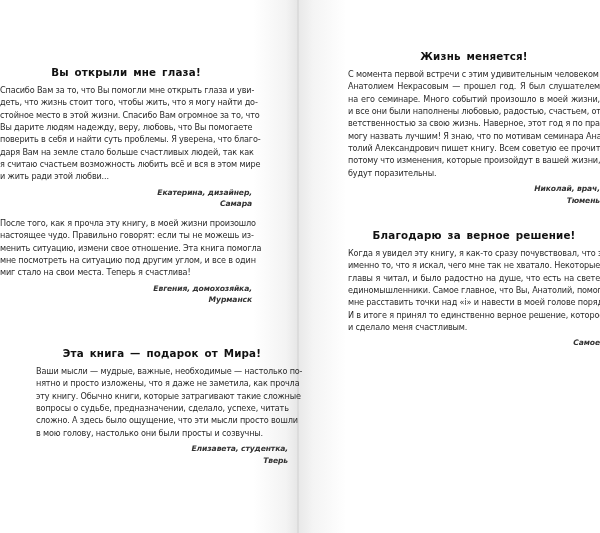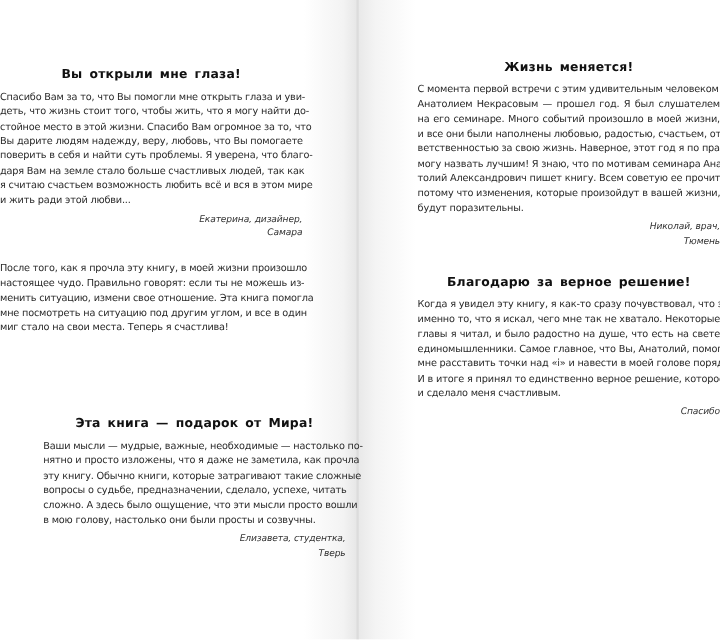--- a/index.html
+++ b/index.html
@@ -33,31 +33,31 @@
   .body-text {
     font-family: "DejaVu Sans", sans-serif; font-size: 8.1px; line-height: 12.35px;
     text-align: justify; color: #2a2a2a; margin: 0; letter-spacing: -0.15px;
   }
   .body-text .ln { display: block; text-align: justify; text-align-last: justify; white-space: nowrap; }
   .body-text .ln.last { text-align-last: left; }
   .sig {
     font-family: "DejaVu Sans", sans-serif; font-style: italic; font-size: 7.6px; line-height: 11.5px;
     text-align: right; color: #333; margin-top: 4px; letter-spacing: -0.1px;
   }
-  .sig span { display: block; }
+  .sig span { display: block; font-weight: bold; }
 </style>
 </head>
 <body>
 
 <div class="page page-left"></div>
 <div class="page page-right"></div>
 <div class="spine"></div>
 
 <div class="col col-left">
-  <div class="block" style="top:56px;">
+  <div class="block" style="top:66px;">
     <div class="title">Вы открыли мне глаза!</div>
     <div class="body-text">
       <span class="ln">Спасибо Вам за то, что Вы помогли мне открыть глаза и уви-</span>
       <span class="ln">деть, что жизнь стоит того, чтобы жить, что я могу найти до-</span>
       <span class="ln">стойное место в этой жизни. Спасибо Вам огромное за то, что</span>
       <span class="ln">Вы дарите людям надежду, веру, любовь, что Вы помогаете</span>
       <span class="ln">поверить в себя и найти суть проблемы. Я уверена, что благо-</span>
       <span class="ln">даря Вам на земле стало больше счастливых людей, так как</span>
       <span class="ln">я считаю счастьем возможность любить всё и вся в этом мире</span>
       <span class="ln last">и жить ради этой любви...</span>
@@ -68,20 +68,24 @@
     </div>
   </div>
 
   <div class="block" style="top:217px;">
     <div class="body-text">
       <span class="ln">После того, как я прочла эту книгу, в моей жизни произошло</span>
       <span class="ln">настоящее чудо. Правильно говорят: если ты не можешь из-</span>
       <span class="ln">менить ситуацию, измени свое отношение. Эта книга помогла</span>
       <span class="ln">мне посмотреть на ситуацию под другим углом, и все в один</span>
       <span class="ln last">миг стало на свои места. Теперь я счастлива!</span>
+    </div>
+    <div class="sig">
+      <span>Евгения, домохозяйка,</span>
+      <span>Мурманск</span>
     </div>
   </div>
 
   <div class="block" style="top:347px;padding-left:36px;">
     <div class="title">Эта книга — подарок от Мира!</div>
     <div class="body-text">
       <span class="ln">Ваши мысли — мудрые, важные, необходимые — настолько по-</span>
       <span class="ln">нятно и просто изложены, что я даже не заметила, как прочла</span>
       <span class="ln">эту книгу. Обычно книги, которые затрагивают такие сложные</span>
       <span class="ln">вопросы о судьбе, предназначении, сделало, успехе, читать</span>
@@ -120,16 +124,16 @@
     <div class="body-text">
       <span class="ln">Когда я увидел эту книгу, я как-то сразу почувствовал, что это</span>
       <span class="ln">именно то, что я искал, чего мне так не хватало. Некоторые</span>
       <span class="ln">главы я читал, и было радостно на душе, что есть на свете</span>
       <span class="ln">единомышленники. Самое главное, что Вы, Анатолий, помогли</span>
       <span class="ln">мне расставить точки над «i» и навести в моей голове порядок.</span>
       <span class="ln">И в итоге я принял то единственно верное решение, которое</span>
       <span class="ln last">и сделало меня счастливым.</span>
     </div>
     <div class="sig">
-      <span>Спасибо</span>
+      <span>Самое</span>
     </div>
   </div>
 </div>
 
 </body></html>

